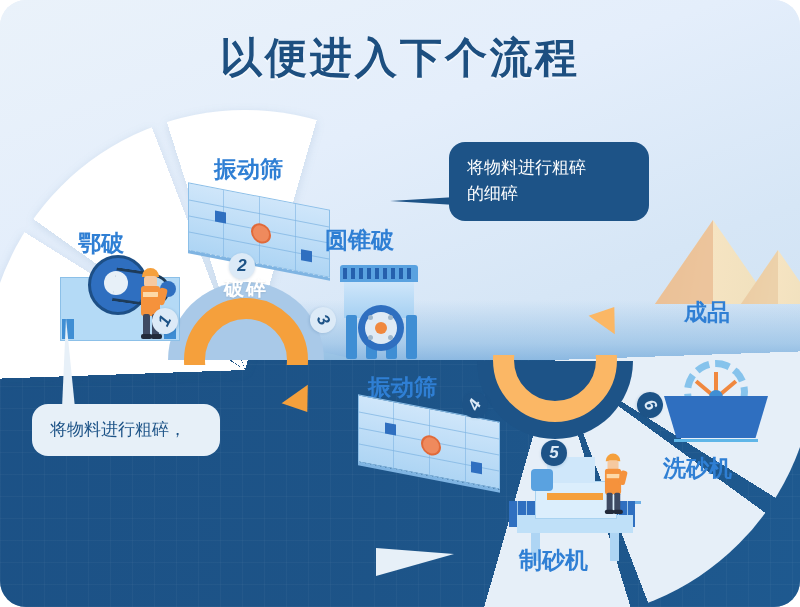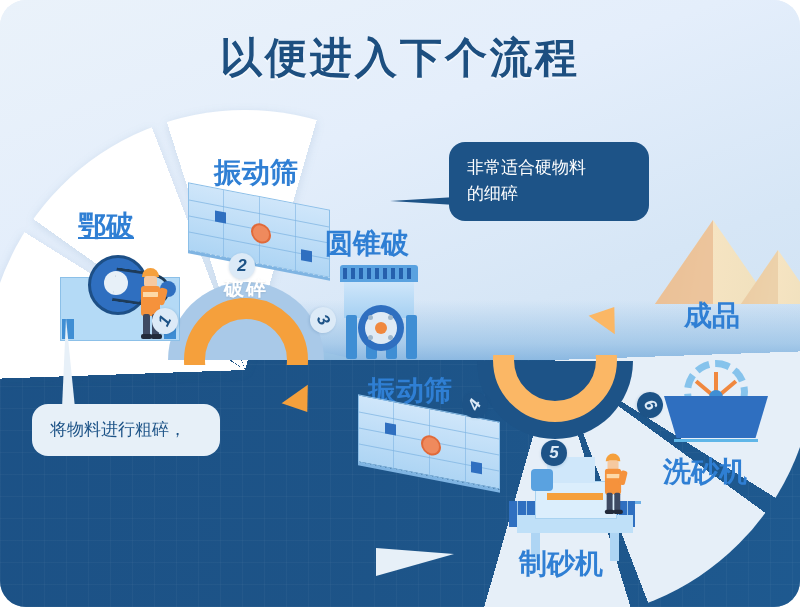--- a/index.html
+++ b/index.html
@@ -137,21 +137,21 @@
     display:flex;align-items:center;justify-content:center;
     font-size:17px;font-weight:bold;font-style:italic;
     color:#1d5387;background:#dceaf7;
     box-shadow:0 1px 3px rgba(30,80,130,.18);
   }
   .step-num.dark{color:#dceaf7;background:#1d5387;}
 
   
   .node-label{
     position:absolute;
-    font-size:28px;font-weight:bold;color:#2f7fd4;
+    font-size:23px;font-weight:bold;color:#2f7fd4;
     white-space:nowrap;
   }
 
   
   .title{
     position:absolute;left:0;top:30px;width:800px;
     text-align:center;
     font-size:42px;font-weight:bold;color:#1d4f80;
     letter-spacing:3px;
     text-shadow:0 2px 0 rgba(255,255,255,.55);
@@ -308,21 +308,21 @@
 
   <div class="hub hub-top"></div>
   <div class="arc arc-top"></div>
   <div class="arc-head top"></div>
   <div class="hub-label top">破碎</div>
 
   <div class="hub hub-bottom"></div>
   <div class="arc arc-bottom"></div>
   <div class="arc-head bottom"></div>
 
-  <div class="node-label" style="left:78px;top:207px;text-decoration:underline;">鄂破</div>
+  <div class="node-label" style="left:78px;top:228px;">鄂破</div>
   <div class="jaw art" style="left:60px;top:255px;width:130px;height:90px;">
     <div class="frame"></div>
     <div class="foot" style="left:2px;"></div>
     <div class="foot" style="left:104px;"></div>
     <div class="pulley">
         <div class="in"></div>
       </div>
     <div class="belt"></div>
     <div class="sm"></div>
   </div>
@@ -453,21 +453,21 @@
   <div class="piles art" style="left:655px;top:220px;width:170px;height:90px;">
     <div class="pile big"></div>
     <div class="pile shade"></div>
     <div class="pile small"></div>
     <div class="pile smallshade"></div>
   </div>
   <div class="node-label" style="left:684px;top:297px;">成品</div>
 
   <div class="tail" style="left:390px;top:196px;border-top:5px solid transparent;border-bottom:5px solid transparent;border-right:82px solid #1d5387;"></div>
   <div class="callout dark" style="left:449px;top:142px;width:200px;">
-    <div>非常适合硬物料</div>
+    <div>将物料进行粗碎</div>
     <div>的细碎</div>
   </div>
 
   <div class="tail" style="left:62px;top:318px;border-left:4px solid transparent;border-right:9px solid transparent;border-bottom:90px solid #e7f0f8;"></div>
   <div class="callout light" style="left:32px;top:404px;width:188px;">
     <div>将物料进行粗碎，</div>
   </div>
 
   <div class="tail" style="left:376px;top:548px;border-top:6px solid transparent;border-bottom:22px solid transparent;border-left:78px solid #e7f0f8;"></div>
 

